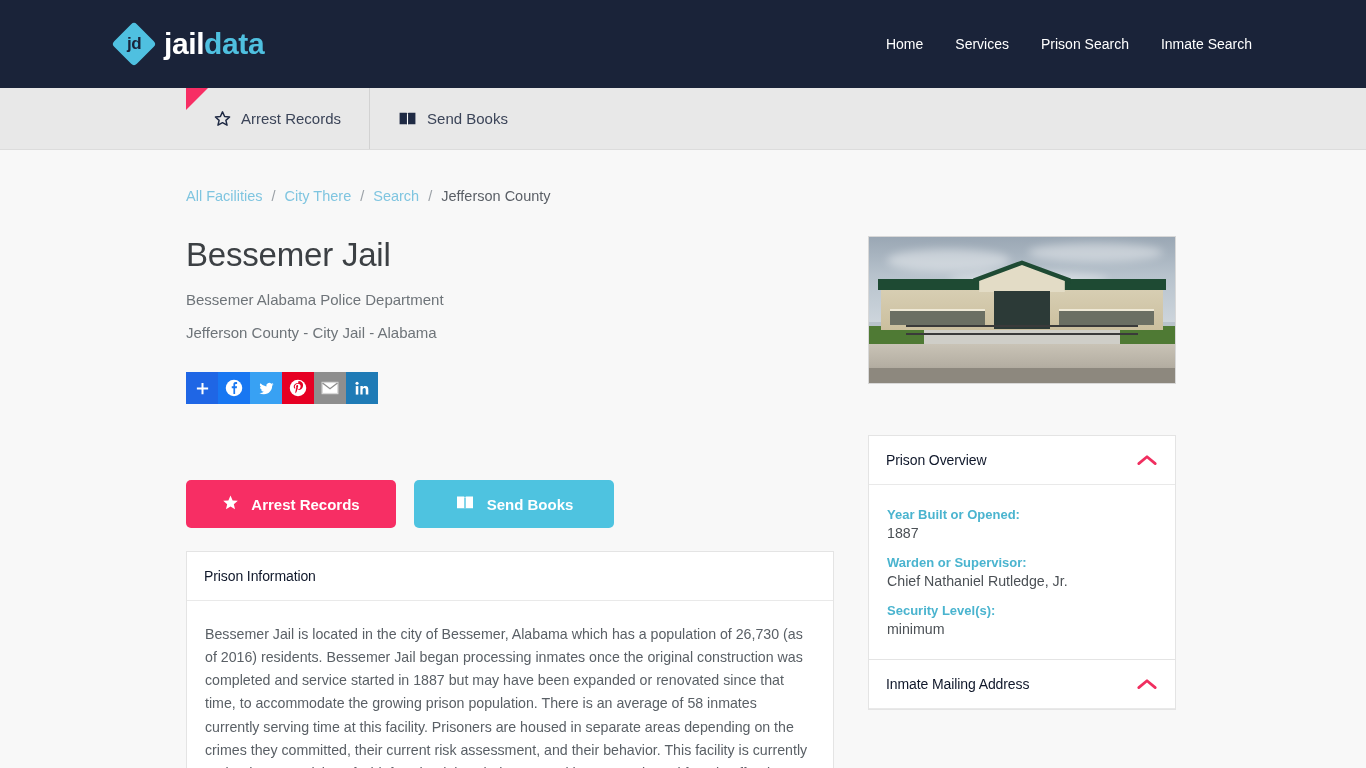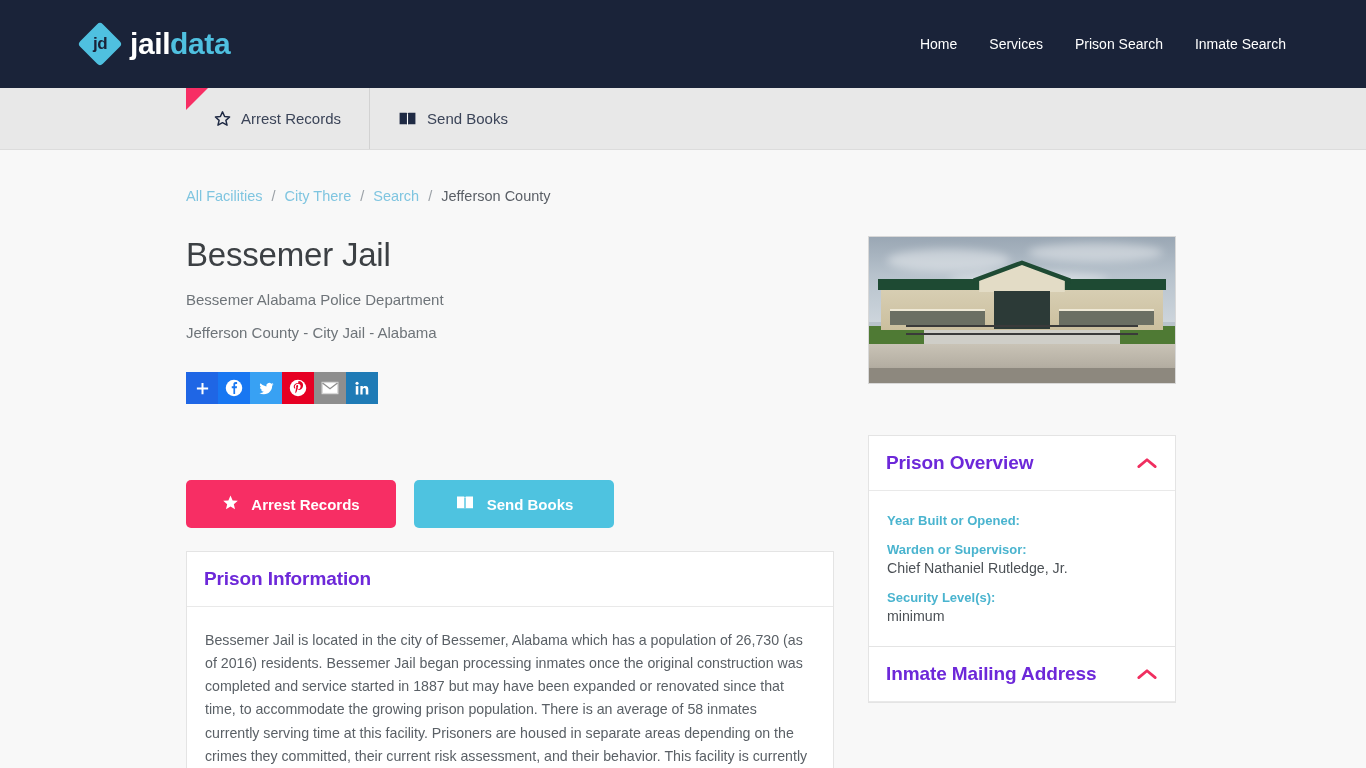--- a/index.html
+++ b/index.html
@@ -17,21 +17,21 @@
     color: #333;
     font-size: 14px;
   }
 
   
   .site-header {
     height: 88px;
     background: #1a2339;
     display: flex;
     align-items: center;
-    padding: 0 80px;
+    padding: 0 114px;
     justify-content: space-between;
   }
 
   .brand {
     display: flex;
     align-items: center;
     gap: 10px;
     text-decoration: none;
   }
 
@@ -200,23 +200,23 @@
     margin-top: 23px;
   }
   .panel-head {
     padding: 16px 17px;
     border-bottom: 1px solid #e9e9e9;
     display: flex;
     align-items: center;
     justify-content: space-between;
   }
   .panel-head h2 {
-    color: #6d28d9;
-    font-size: 19px;
-    font-weight: bold;
+    color: #0f172a;
+    font-size: 14px;
+    font-weight: normal;
     letter-spacing: -0.1px;
   }
   .panel-body { padding: 22px 18px; }
 
   .info-text {
     color: #5a6066;
     font-size: 14.2px;
     line-height: 1.63;
   }
 
@@ -506,20 +506,21 @@
           <h2>Prison Overview</h2>
           <span class="chev">
             <svg width="22" height="14" viewBox="0 0 24 14" fill="none" stroke="#f02e5f" stroke-width="3" stroke-linecap="round" stroke-linejoin="round">
               <polyline points="3,11 12,3.5 21,11"></polyline>
             </svg>
           </span>
         </div>
         <div class="panel-body">
           <div class="kv">
             <span class="k">Year Built or Opened:</span>
+            <span class="v">1887</span>
           </div>
           <div class="kv">
             <span class="k">Warden or Supervisor:</span>
             <span class="v">Chief Nathaniel Rutledge, Jr.</span>
           </div>
           <div class="kv">
             <span class="k">Security Level(s):</span>
             <span class="v">minimum</span>
           </div>
         </div>

